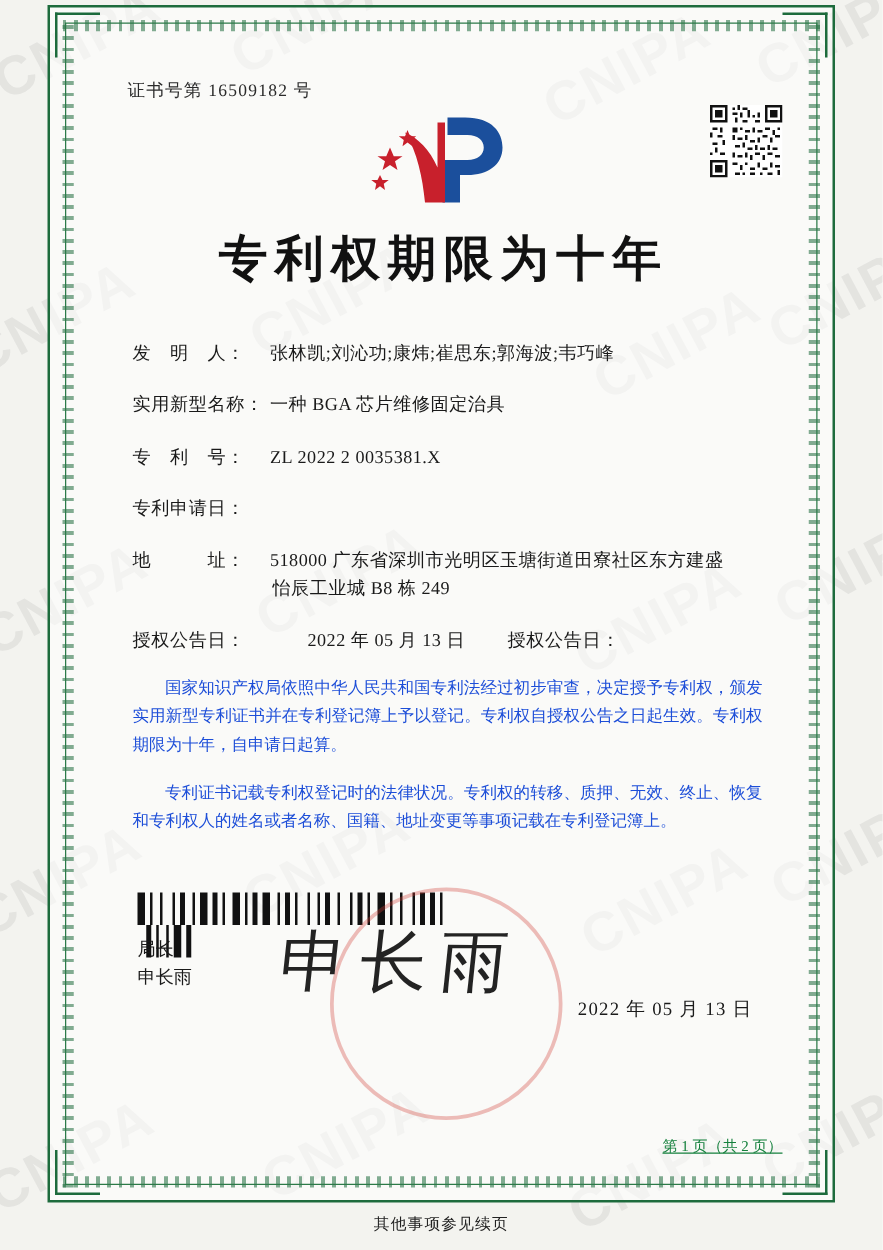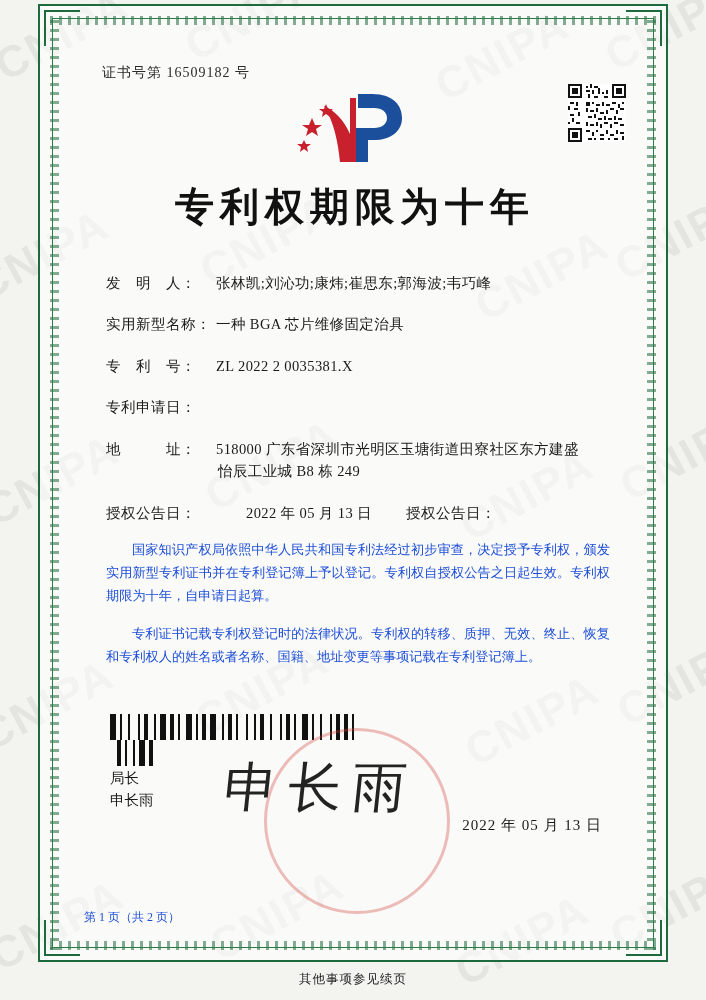--- a/index.html
+++ b/index.html
@@ -138,21 +138,20 @@
     text-align:justify;
   }
   .barcode{
     margin:46px 0 0 26px;
     height:26px;
     width:250px;
   }
   .bc{display:inline-block;background:#111;height:26px;margin-right:1px;vertical-align:top;}
   .sign-row{
     position:relative;
-    margin-top:18px;
     height:90px;
   }
   .sign-label{
     position:absolute;
     left:26px;top:10px;
     font-size:14.5px;
     line-height:1.5;
     color:#1a1a1a;
   }
   .signature{
@@ -176,23 +175,24 @@
   .date{
     position:absolute;
     right:24px;top:58px;
     font-size:15px;
     color:#1a1a1a;
     letter-spacing:1px;
   }
   .pageno{
     position:absolute;
     bottom:6px;left:0;right:0;
-    text-align:left;
+    text-align:right;
     font-size:12px;
-    color:#1d4ed8;
+    color:#15803d;
+    text-decoration:underline;
   }
   .footer-note{
     position:absolute;
     left:0;right:0;bottom:12px;
     text-align:center;
     font-size:12.5px;
     color:#222;
     z-index:2;
     letter-spacing:1px;
   }

